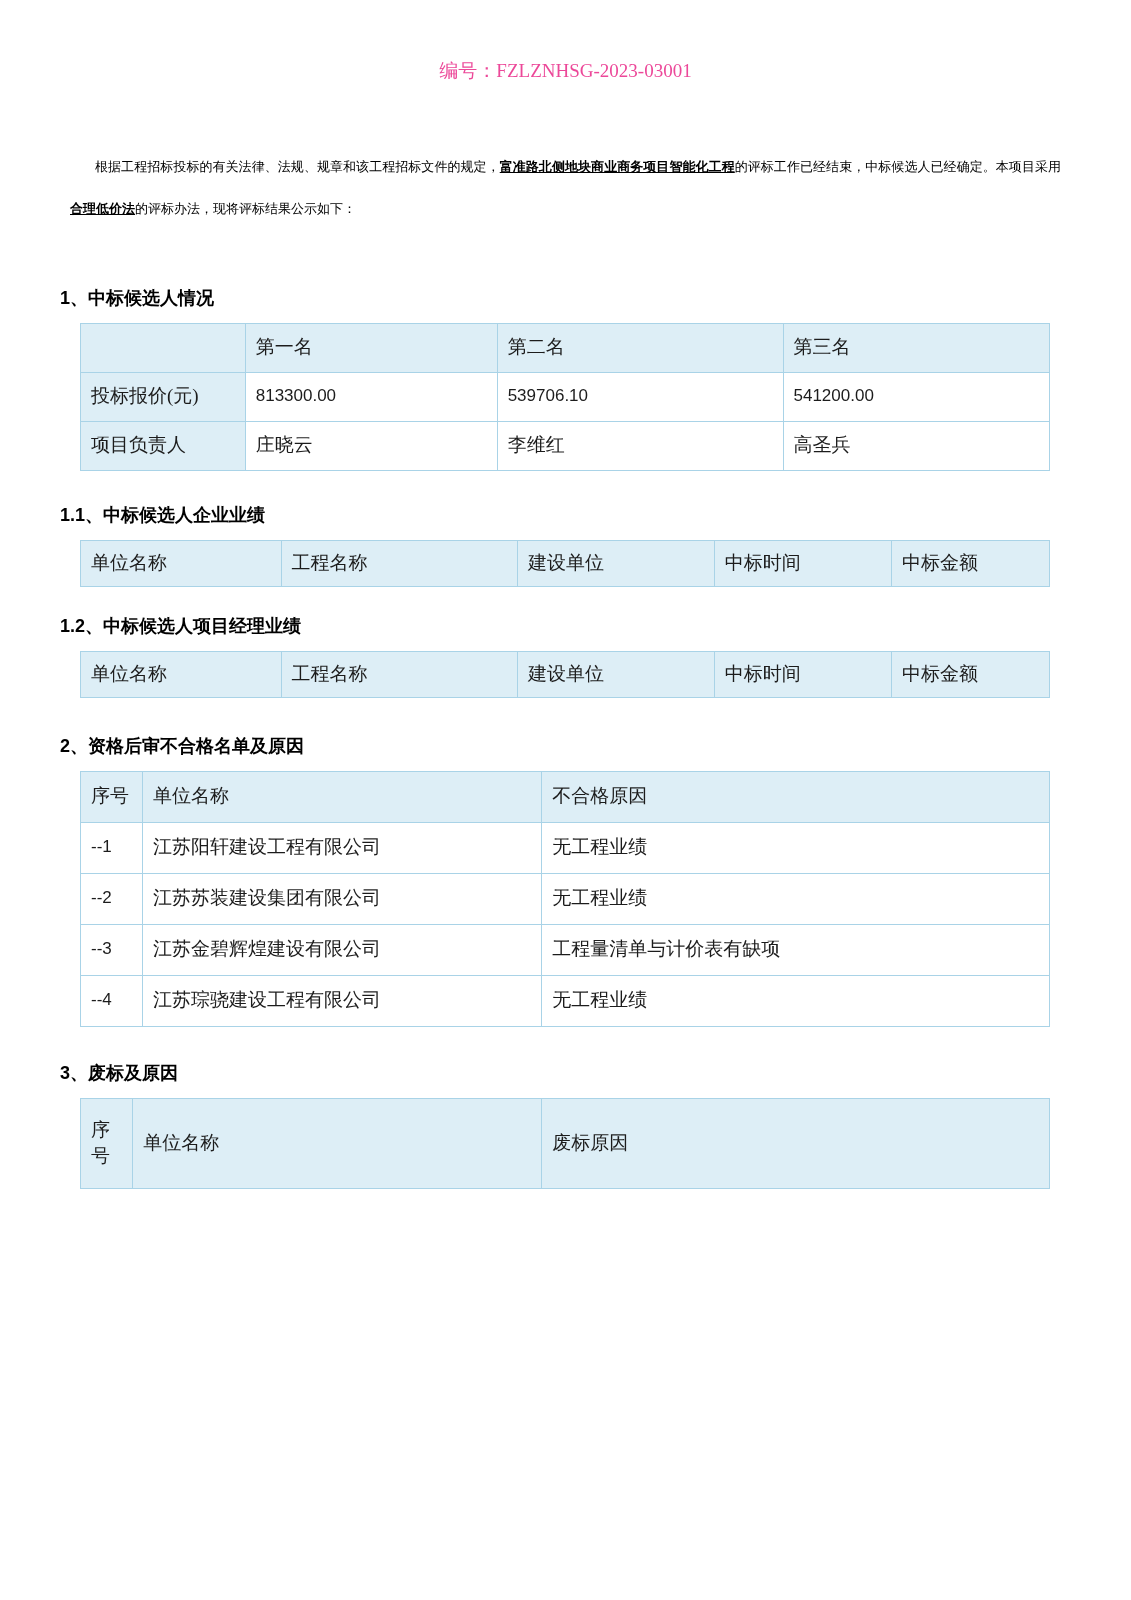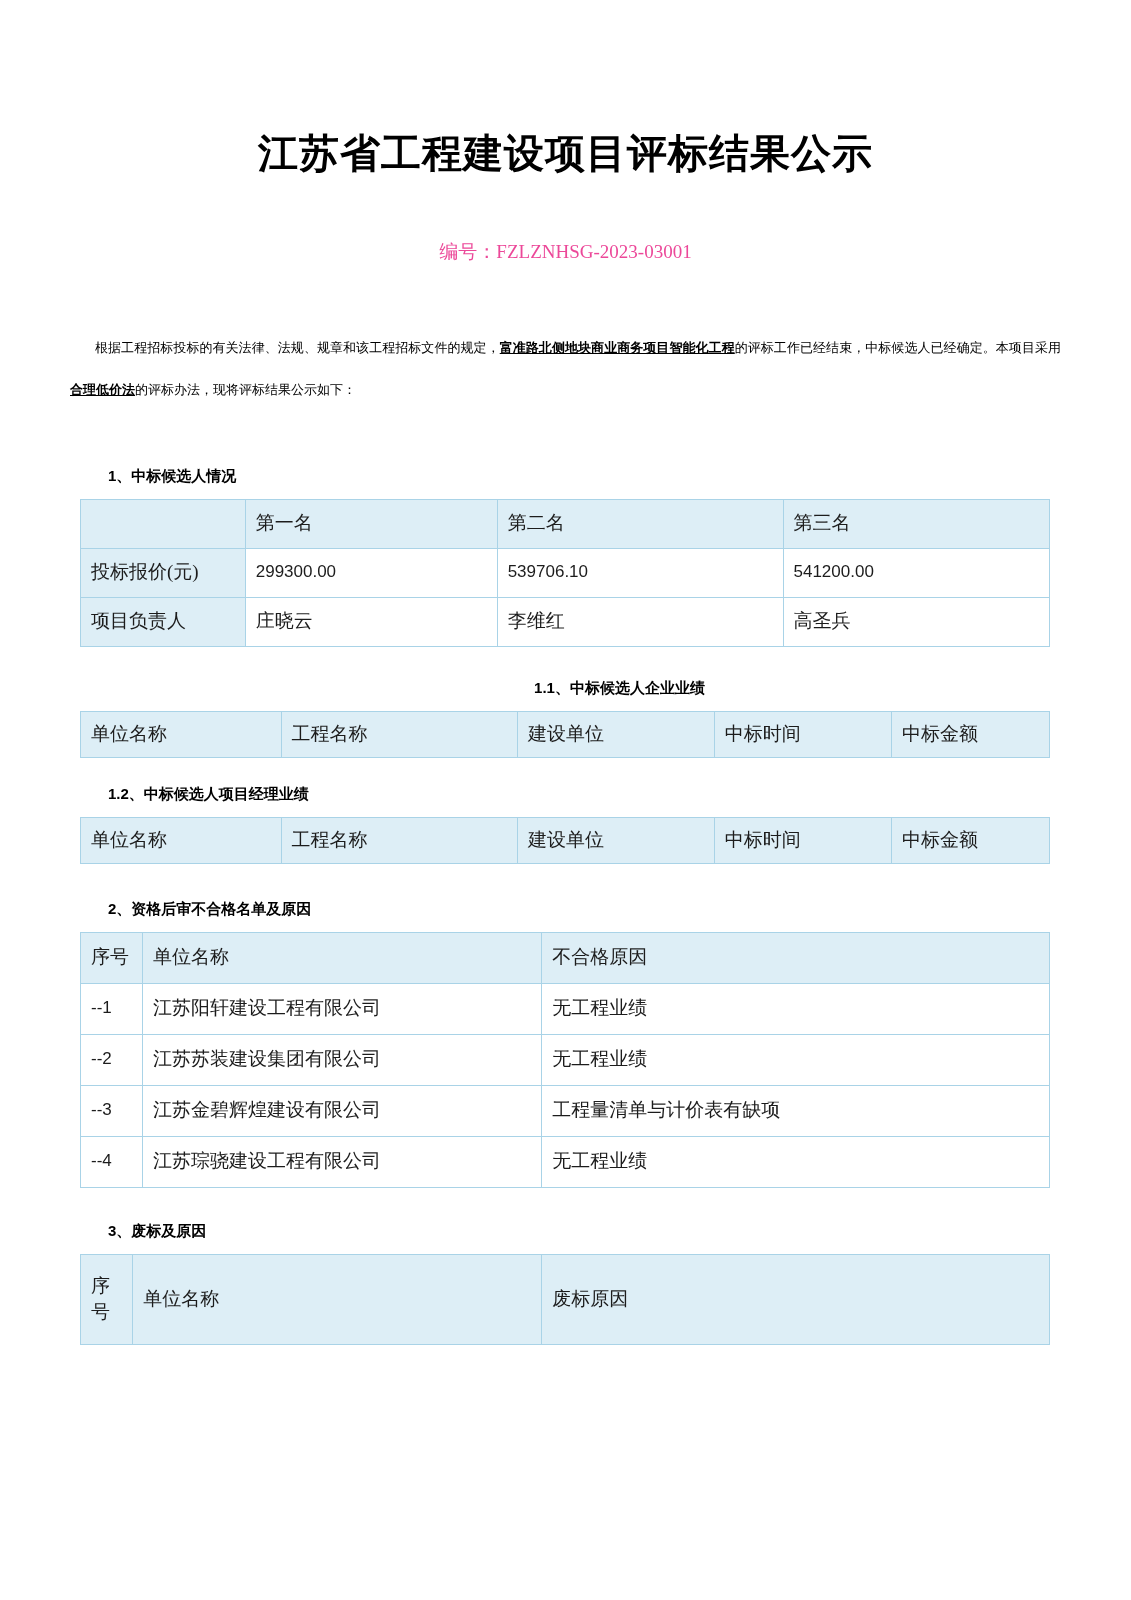--- a/index.html
+++ b/index.html
@@ -33,28 +33,28 @@
     margin: 62px 70px 0 70px;
     width: 991px;
     font-size: 13px;
     line-height: 42px;
     text-align: justify;
     text-indent: 25px;
     color: #000000;
   }
   .bu { font-weight: bold; text-decoration: underline; }
   .sec-heading {
-    margin-left: 108px;
+    margin-left: 60px;
     font-family: "Liberation Sans", "DejaVu Sans", sans-serif;
     font-weight: bold;
-    font-size: 15px;
+    font-size: 18px;
     color: #000000;
   }
   .mt-s1   { margin-top: 56px; }
-  .mt-s11  { margin-top: 32px; text-align: center; }
+  .mt-s11  { margin-top: 32px; }
   .mt-s12  { margin-top: 27px; }
   .mt-s2   { margin-top: 36px; }
   .mt-s3   { margin-top: 34px; }
   table.doc-table {
     margin: 13px 0 0 80px;
     width: 970px;
     border-collapse: collapse;
     table-layout: fixed;
     font-size: 19px;
   }
@@ -78,21 +78,20 @@
     font-weight: bold;
     font-size: 17px;
     color: #000000;
   }
 </style>
 </head>
 <body>
 
 <div class="page">
 
-  <h1 class="doc-title">江苏省工程建设项目评标结果公示</h1>
 
   <div class="doc-no">编号：FZLZNHSG-2023-03001</div>
 
   <p class="intro"><span>根据工程招标投标的有关法律、法规、规章和该工程招标文件的规定，</span><span class="bu">富准路北侧地块商业商务项目智能化工程</span><span>的评标工作已经结束，中标候选人已经确定。本项目采用</span><span class="bu">合理低价法</span><span>的评标办法，现将评标结果公示如下：</span></p>
 
   <div class="sec-heading mt-s1">1、中标候选人情况</div>
 
   <table class="doc-table t1">
     <colgroup>
       <col style="width:17%">
@@ -102,21 +101,21 @@
     </colgroup>
     <tbody>
         <tr>
       <th class="hdr-bg"></th>
       <th class="hdr-bg">第一名</th>
       <th class="hdr-bg">第二名</th>
       <th class="hdr-bg">第三名</th>
     </tr>
     <tr>
       <td class="hdr-bg">投标报价(元)</td>
-      <td class="num-cell">299300.00</td>
+      <td class="num-cell">813300.00</td>
       <td class="num-cell">539706.10</td>
       <td class="num-cell">541200.00</td>
     </tr>
     <tr>
       <td class="hdr-bg">项目负责人</td>
       <td>庄晓云</td>
       <td>李维红</td>
       <td>高圣兵</td>
     </tr>
   </tbody>

